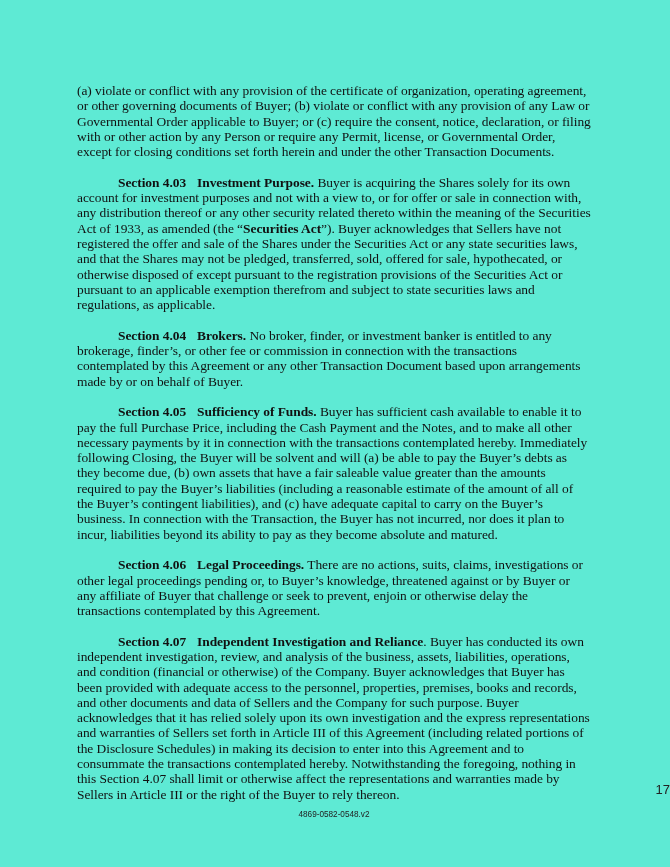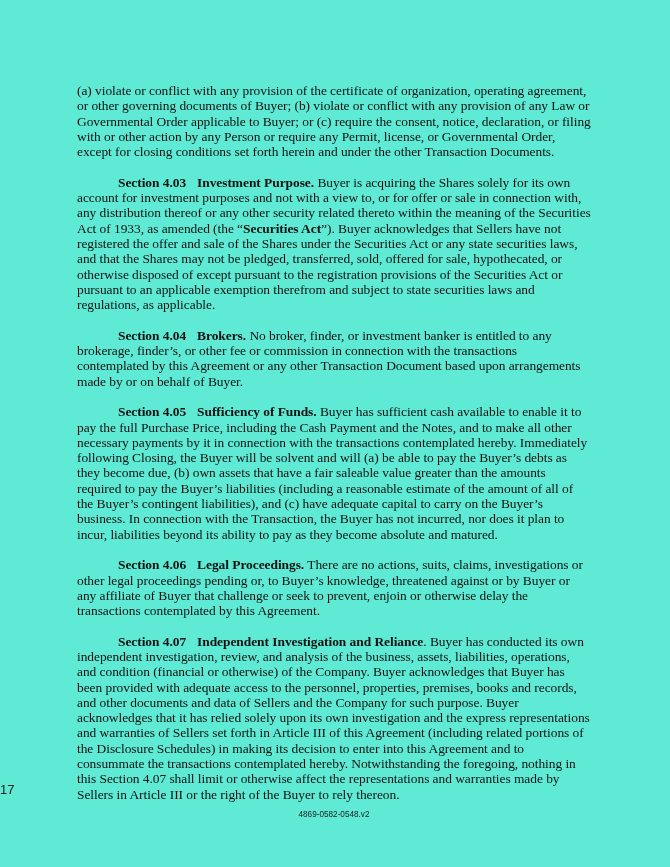--- a/index.html
+++ b/index.html
@@ -50,21 +50,21 @@
       font-weight: bold;
     }
     .def-term {
       font-weight: bold;
     }
     .page-number {
       position: absolute;
       left: 0;
       width: 670px;
       top: 782px;
-      text-align: left;
+      text-align: right;
       font-family: "Liberation Sans", "DejaVu Sans", sans-serif;
       font-size: 13px;
       color: #222;
     }
     .doc-id {
       position: absolute;
       left: 0;
       width: 670px;
       top: 810px;
       text-align: center;

